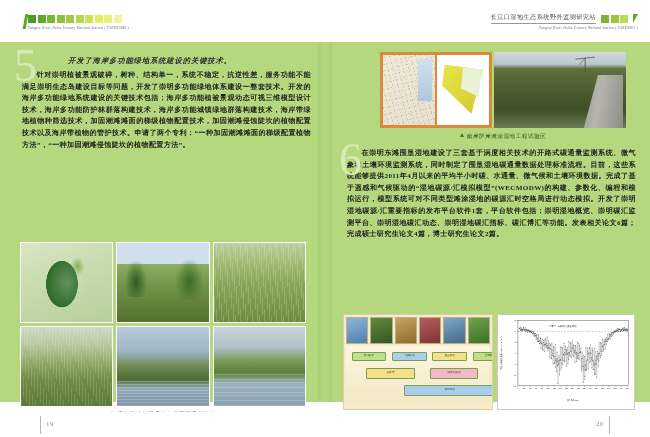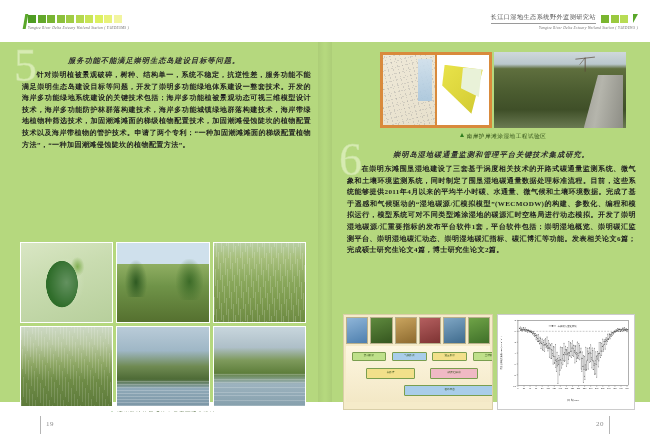--- a/index.html
+++ b/index.html
@@ -294,21 +294,21 @@
           </div>
         <div class="tail"></div>
       </div>
       <div class="hdr-en">Yangtze River Delta Estuary Wetland Station ( YARDEWS )</div>
     </div>
   </div>
 
   <div class="page page-left">
     <div class="page-inner">
       <div class="bignum">5</div>
-      <div class="lead">服务功能不能满足崇明生态岛建设目标等问题。</div>
+      <div class="lead">开发了海岸多功能绿地系统建设的关键技术。</div>
       <div class="body-txt">针对崇明植被景观破碎，树种、结构单一，系统不稳定，抗逆性差，服务功能不能满足崇明生态岛建设目标等问题，开发了崇明多功能绿地体系建设一整套技术。开发的海岸多功能绿地系统建设的关键技术包括：海岸多功能植被景观动态可视三维模型设计技术，海岸多功能防护林群落构建技术，海岸多功能城镇绿地群落构建技术，海岸带绿地植物种筛选技术，加固潮滩滩面的梯级植物配置技术，加固潮滩侵蚀陡坎的植物配置技术以及海岸带植物的管护技术。申请了两个专利：“一种加固潮滩滩面的梯级配置植物方法”，“一种加固潮滩侵蚀陡坎的植物配置方法”。</div>
     </div>
 
     <div class="grid-left">
       <div class="ph ph-plan"></div>
       <div class="ph ph-render"></div>
       <div class="ph ph-reed"></div>
       <div class="ph ph-marsh"></div>
       <div class="ph ph-water"></div>
       <div class="ph ph-creek"></div>
@@ -341,21 +341,20 @@
       </div>
     </div>
     <div class="cap-fig-top">
       <div class="fig-caption">
         <span class="tri"></span><span>南岸护岸滩涂湿地工程试验区</span>
       </div>
     </div>
 
     <div class="page-inner" style="top:100px;">
       <div class="bignum" style="top:0;">6</div>
-      <div class="lead" style="margin-top:2px;">崇明岛湿地碳通量监测和管理平台关键技术集成研究。</div>
       <div class="body-txt">在崇明东滩围垦湿地建设了三套基于涡度相关技术的开路式碳通量监测系统、微气象和土壤环境监测系统，同时制定了围垦湿地碳通量数据处理标准流程。目前，这些系统能够提供2011年4月以来的平均半小时碳、水通量、微气候和土壤环境数据。完成了基于遥感和气候驱动的“湿地碳源/汇模拟模型”(WECMODW)的构建、参数化、编程和模拟运行，模型系统可对不同类型滩涂湿地的碳源汇时空格局进行动态模拟。开发了崇明湿地碳源/汇重要指标的发布平台软件1套，平台软件包括：崇明湿地概览、崇明碳汇监测平台、崇明湿地碳汇动态、崇明湿地碳汇指标、碳汇博汇等功能。发表相关论文6篇；完成硕士研究生论文4篇，博士研究生论文2篇。</div>
     </div>
 
     <div class="fig-bot">
       <div class="diagram">
         <div class="diag-row">
           <div class="diag-cell dc1"></div>
           <div class="diag-cell dc2"></div>
           <div class="diag-cell dc3"></div>
           <div class="diag-cell dc4"></div>

